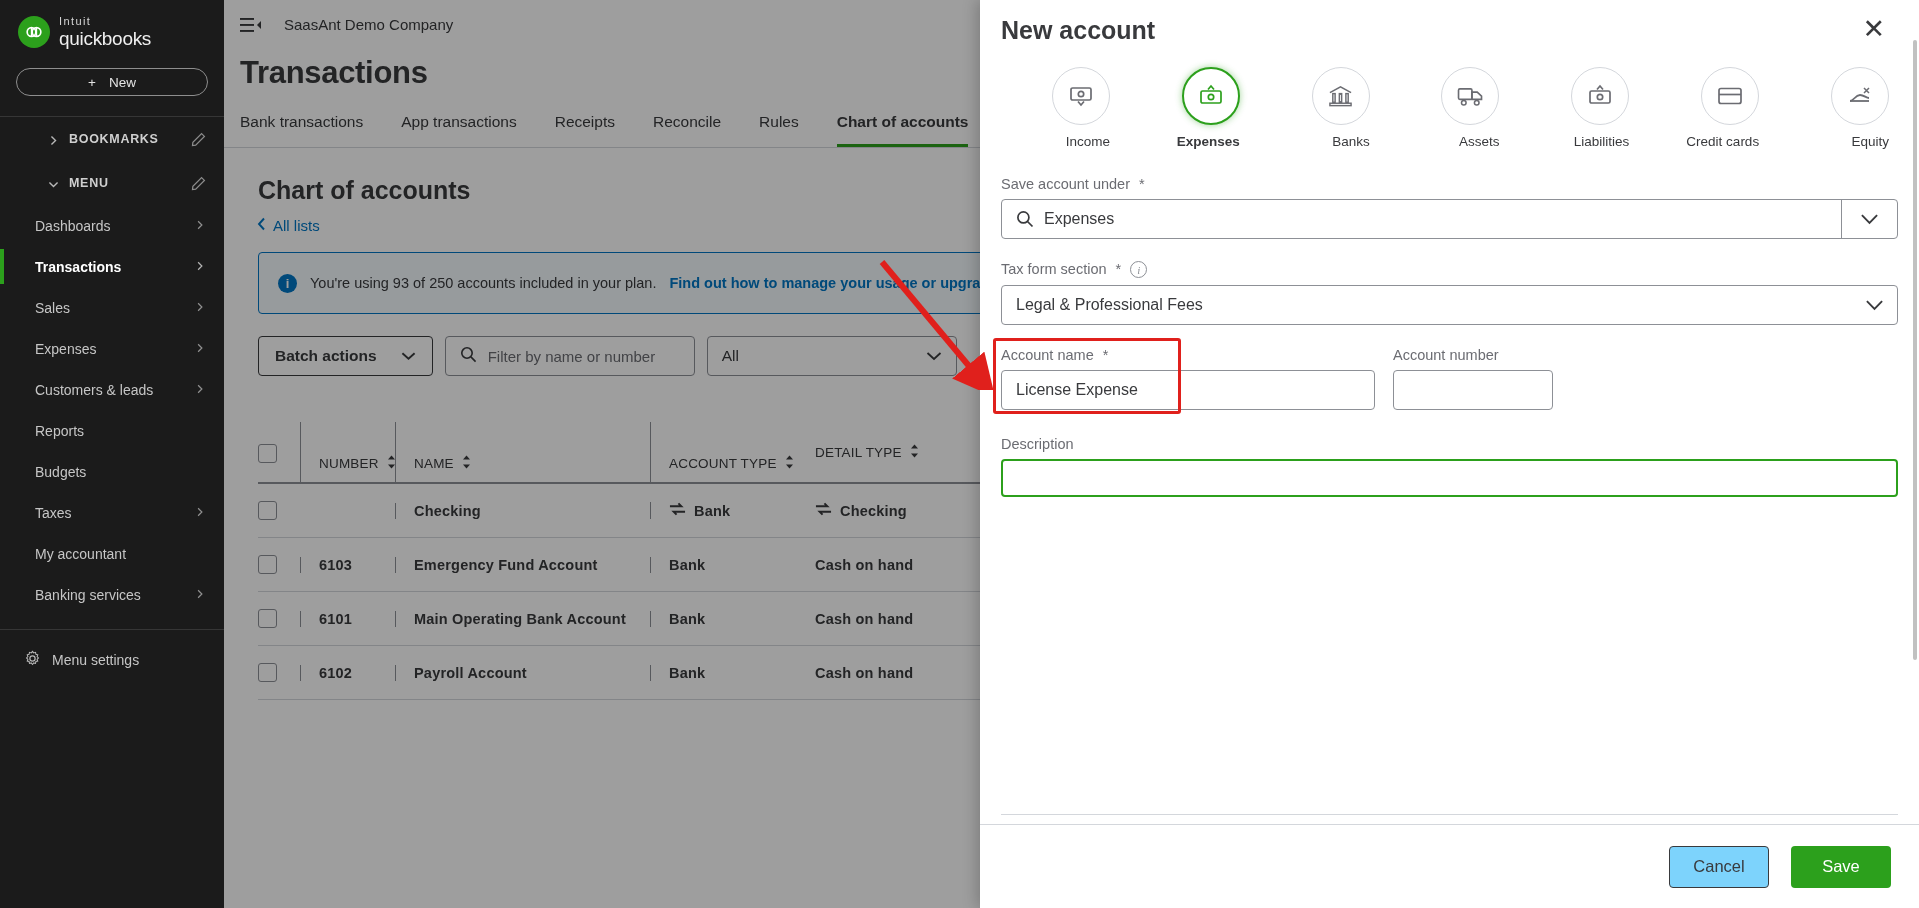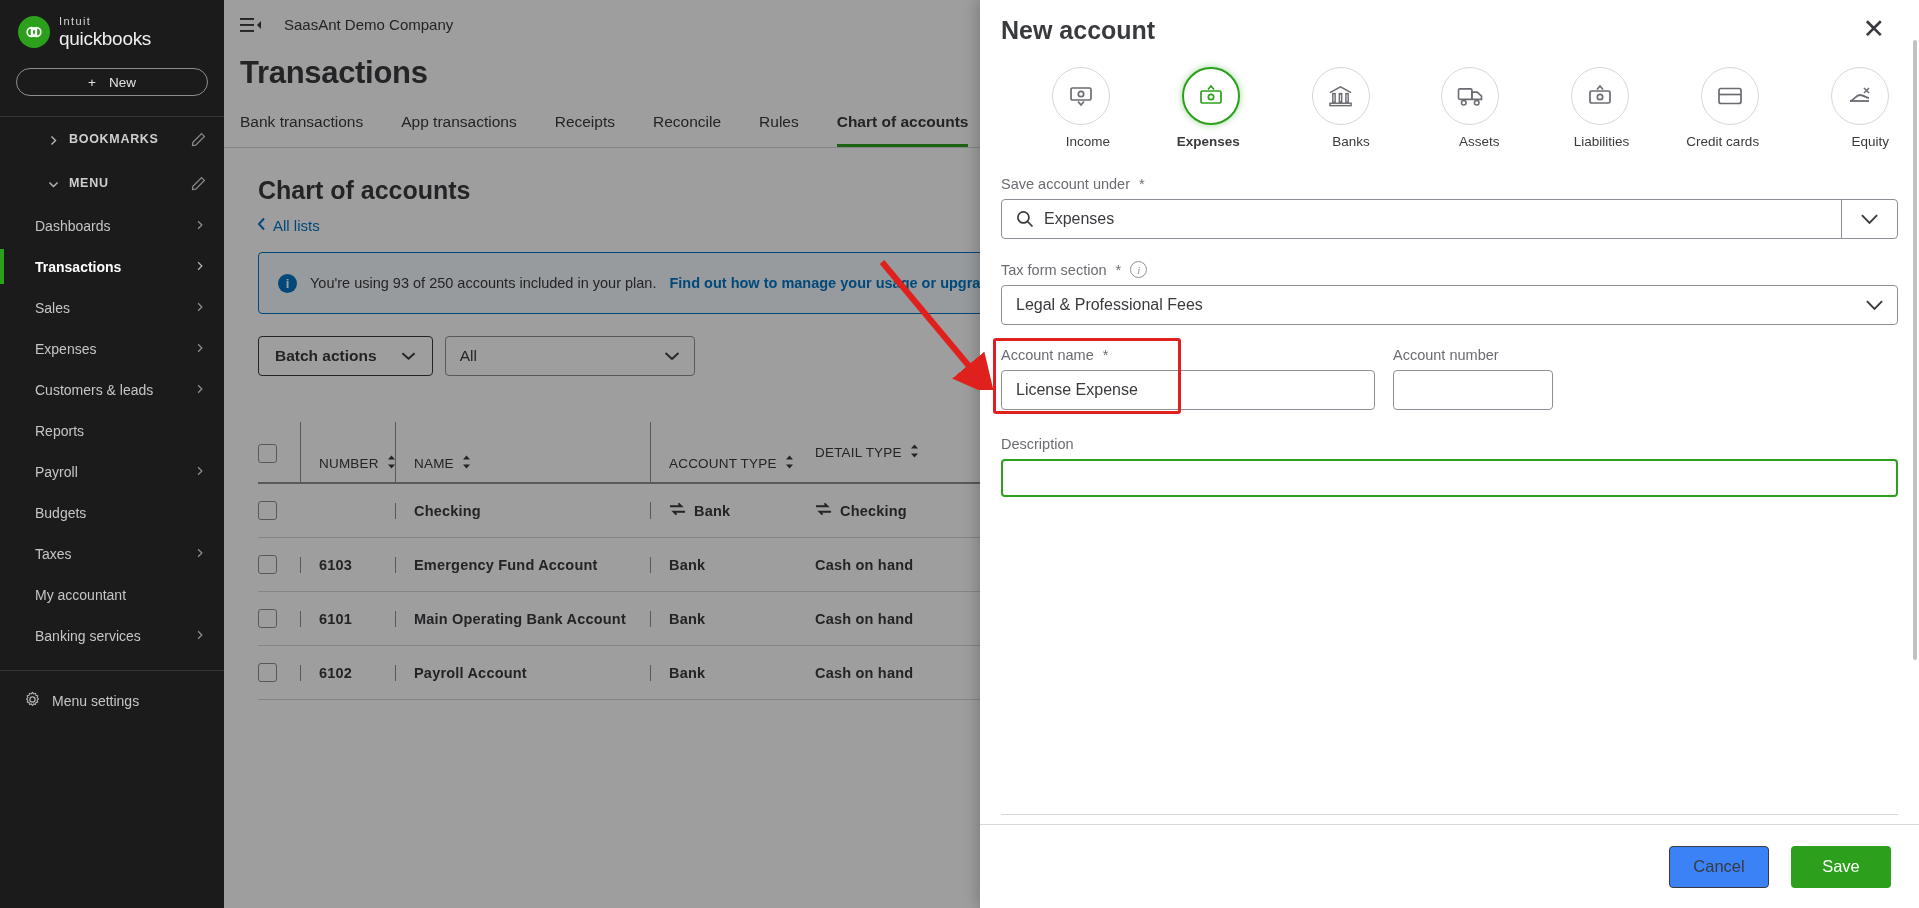--- a/index.html
+++ b/index.html
@@ -180,21 +180,21 @@
   .type-circle {
     width: 58px; height: 58px; border-radius: 50%;
     border: 1.3px solid #d4d7dc; background: #fff;
     display: flex; align-items: center; justify-content: center;
   }
   .type-item.selected .type-circle { border: 2.4px solid #2ca01c; box-shadow: 0 0 7px rgba(44,160,28,.45); }
   .type-label { margin-top: 9px; font-size: 13.5px; color: #393a3d; text-align: center; line-height: 1.22; }
   .type-item.selected .type-label { font-weight: bold; }
 
   .panel-body { padding: 26px 21px 0 21px; flex: 1 1 auto; overflow: hidden; position: relative; }
-  .fld-label { font-size: 14.5px; color: #6b6c72; margin-bottom: 7px; display: flex; align-items: flex-end; gap: 9px;}
+  .fld-label { font-size: 14.5px; color: #6b6c72; margin-bottom: 7px; display: flex; align-items: flex-start; gap: 9px;}
   .fld-req { color: #6b6c72; }
   .input-wrap {
     height: 40px; border: 1px solid #8d9096; border-radius: 4px; background: #fff;
     display: flex; align-items: center;
   }
   .input-wrap.combo { padding-left: 0; }
   .input-wrap .srch { padding: 0 10px 0 14px; display: flex; align-items: center;}
   .input-wrap input, .input-wrap .value {
     border: none; outline: none; font-size: 16px; color: #393a3d; flex: 1 1 auto;
     font-family: "Liberation Sans", sans-serif; background: transparent; padding: 0;
@@ -237,21 +237,21 @@
   .pl-item { font-size: 16px; color: #393a3d; padding: 8px 0 0 66px; }
 
   .panel-footer {
     position: absolute; left: 0; bottom: 0; width: 939px; height: 84px;
     border-top: 1px solid #d4d7dc; background: #fff;
     display: flex; align-items: center; justify-content: flex-end; gap: 22px;
     padding-right: 28px;
   }
   .btn-cancel {
     width: 100px; height: 42px; border: 1px solid #393a3d; border-radius: 4px;
-    background: #3b82f6; color: #393a3d; font-size: 16.5px; cursor: pointer;
+    background: #7dd3fc; color: #393a3d; font-size: 16.5px; cursor: pointer;
     font-family: "Liberation Sans", sans-serif;
   }
   .btn-save {
     width: 100px; height: 42px; border: none; border-radius: 4px;
     background: #2ca01c; color: #fff; font-size: 16.5px; cursor: pointer;
     font-family: "Liberation Sans", sans-serif;
   }
 
   
   #arrow { position: absolute; left: 870px; top: 250px; z-index: 30; pointer-events: none; }
@@ -353,28 +353,20 @@
       <span class="rchev">
         <svg width="12" height="12" viewBox="0 0 16 16">
             <path d="M5.5 3 L10.5 8 L5.5 13" fill="none" stroke="#b8b8b8" stroke-width="1.6"></path>
           </svg>
       </span>
     </div>
     <div class="sb-item">
       <span>Reports</span>
     </div>
     <div class="sb-item">
-      <span>Payroll</span>
-      <span class="rchev">
-        <svg width="12" height="12" viewBox="0 0 16 16">
-            <path d="M5.5 3 L10.5 8 L5.5 13" fill="none" stroke="#b8b8b8" stroke-width="1.6"></path>
-          </svg>
-      </span>
-    </div>
-    <div class="sb-item">
       <span>Budgets</span>
     </div>
     <div class="sb-item">
       <span>Taxes</span>
       <span class="rchev">
         <svg width="12" height="12" viewBox="0 0 16 16">
             <path d="M5.5 3 L10.5 8 L5.5 13" fill="none" stroke="#b8b8b8" stroke-width="1.6"></path>
           </svg>
       </span>
     </div>
@@ -445,20 +437,29 @@
     </div>
 
     <div class="toolbar">
       <div class="batch-btn">
         <span>Batch actions</span>
         <span>
           <svg width="15" height="10" viewBox="0 0 16 10">
               <path d="M1.5 2 L8 8 L14.5 2" fill="none" stroke="#393a3d" stroke-width="2"></path>
             </svg>
         </span>
+      </div>
+      <div class="filter-box">
+        <span>
+          <svg width="17" height="17" viewBox="0 0 18 18">
+              <circle cx="7.4" cy="7.4" r="5.5" fill="none" stroke="#393a3d" stroke-width="1.7"></circle>
+              <path d="M11.5 11.5 L16.5 16.5" stroke="#393a3d" stroke-width="1.7"></path>
+            </svg>
+        </span>
+        <input type="text" placeholder="Filter by name or number" style="">
       </div>
       <div class="all-select">
         <span>All</span>
         <span>
           <svg width="16" height="10" viewBox="0 0 16 10">
               <path d="M1.5 2 L8 8 L14.5 2" fill="none" stroke="#393a3d" stroke-width="1.8"></path>
             </svg>
         </span>
       </div>
     </div>

